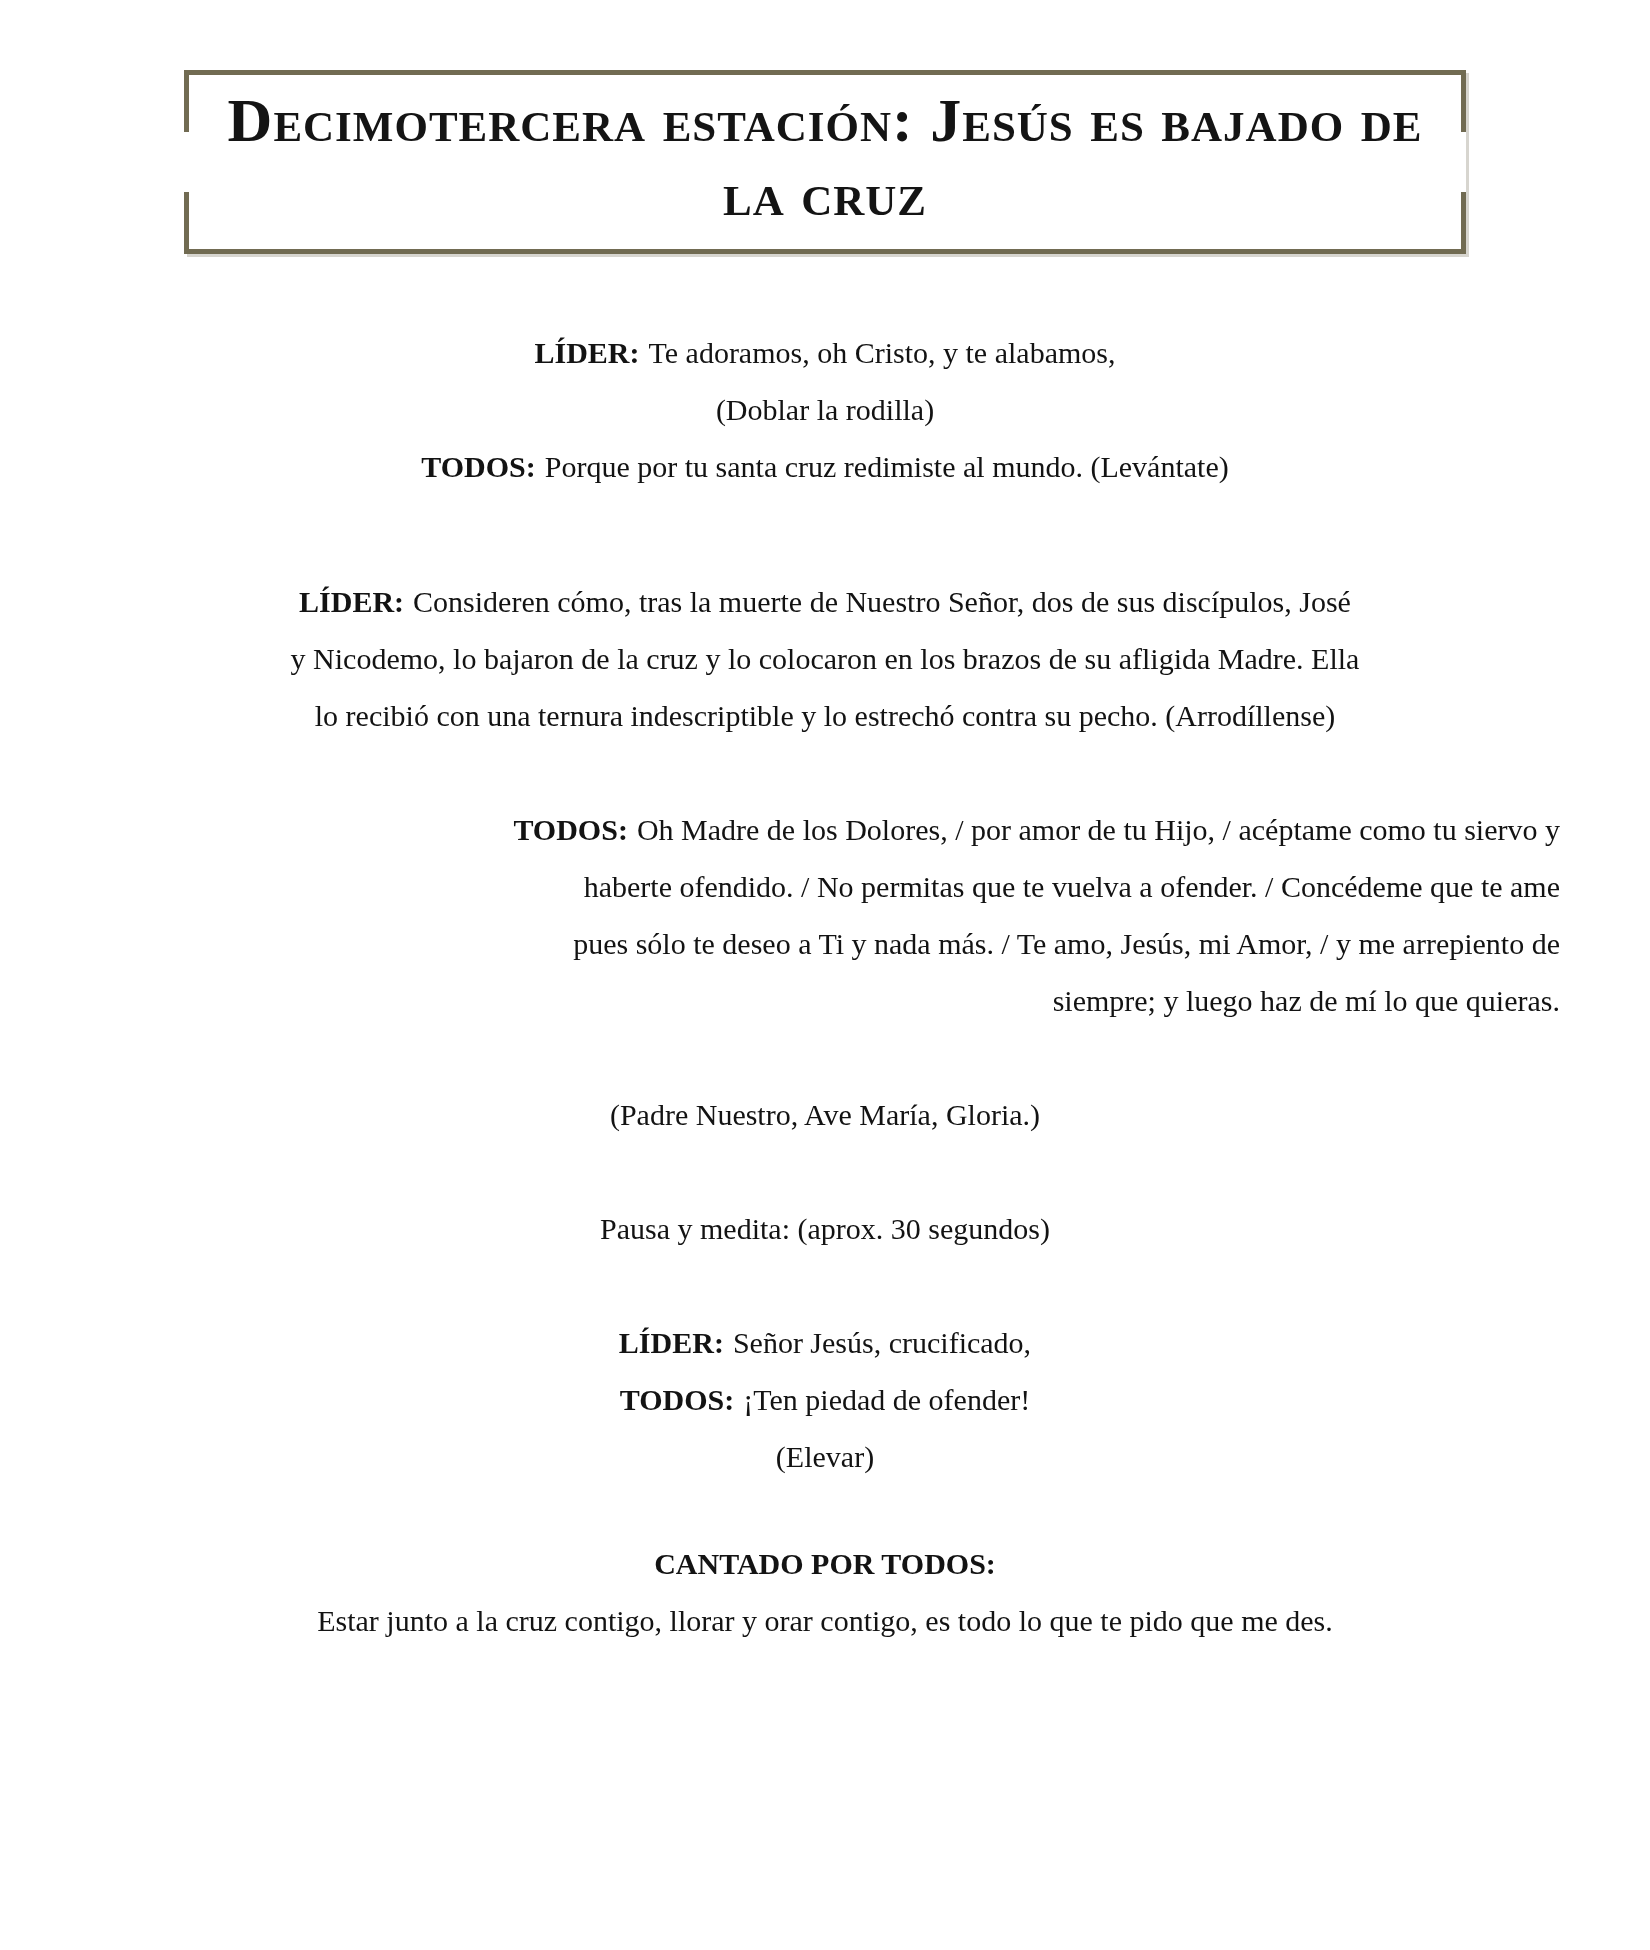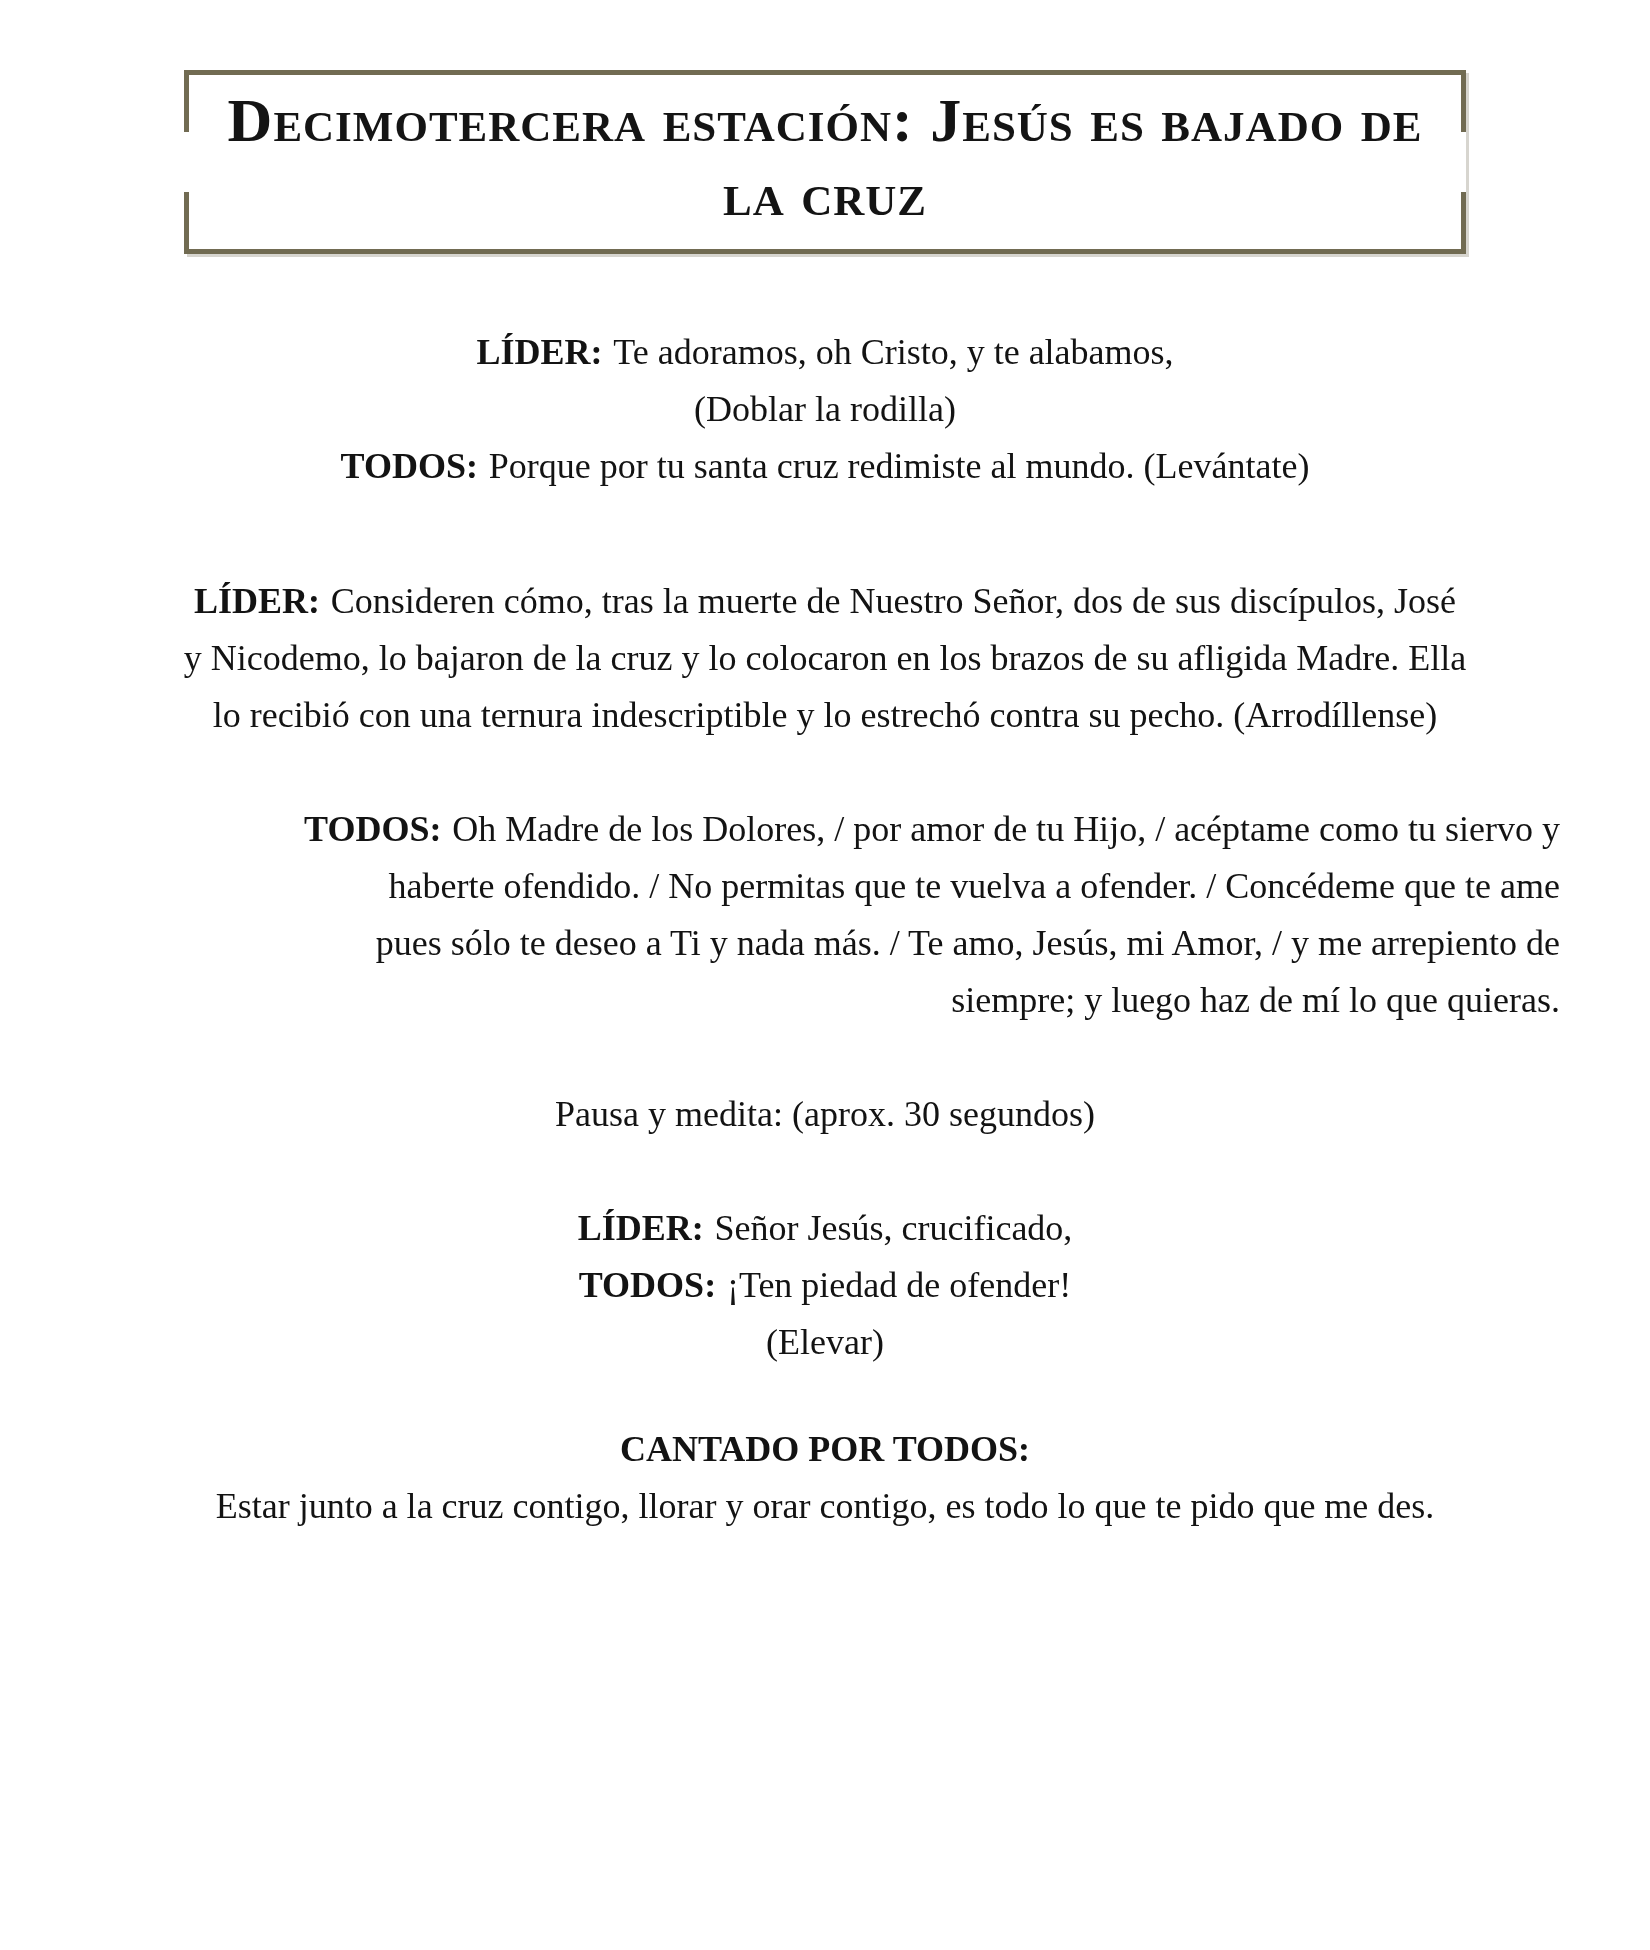--- a/index.html
+++ b/index.html
@@ -48,21 +48,21 @@
     font-variant:small-caps;
     letter-spacing:1px;
     color:#141414;
   }
 
   
   .content{
     width:1470px;
     margin:0 auto;
     text-align:center;
-    font-size:36px;
+    font-size:30px;
     line-height:57px;
   }
   .line{ margin:0; white-space:nowrap; }
   .speaker{ font-weight:700; margin-right:0.30em; }
   .bold-line{ font-weight:700; }
 
   .opening   { margin-top:70px; }
   .meditation{ margin-top:78px; }
   .prayer    { margin-top:57px;text-align:right; }
   .padre     { margin-top:57px; }
@@ -93,20 +93,23 @@
       <p class="line"><span>lo recibió con una ternura indescriptible y lo estrechó contra su pecho. (Arrodíllense)</span></p>
     </section>
 
     <section class="prayer">
       <p class="line"><strong class="speaker">TODOS:</strong><span>Oh Madre de los Dolores, / por amor de tu Hijo, / acéptame como tu siervo y</span></p>
       <p class="line"><span>haberte ofendido. / No permitas que te vuelva a ofender. / Concédeme que te ame</span></p>
       <p class="line"><span>pues sólo te deseo a Ti y nada más. / Te amo, Jesús, mi Amor, / y me arrepiento de</span></p>
       <p class="line"><span>siempre; y luego haz de mí lo que quieras.</span></p>
     </section>
 
+    <section class="padre">
+      <p class="line"><span>(Padre Nuestro, Ave María, Gloria.)</span></p>
+    </section>
 
     <section class="pausa">
       <p class="line"><span>Pausa y medita: (aprox. 30 segundos)</span></p>
     </section>
 
     <section class="invocation">
       <p class="line"><strong class="speaker">LÍDER:</strong><span>Señor Jesús, crucificado,</span></p>
       <p class="line"><strong class="speaker">TODOS:</strong><span>¡Ten piedad de ofender!</span></p>
       <p class="line"><span>(Elevar)</span></p>
     </section>

